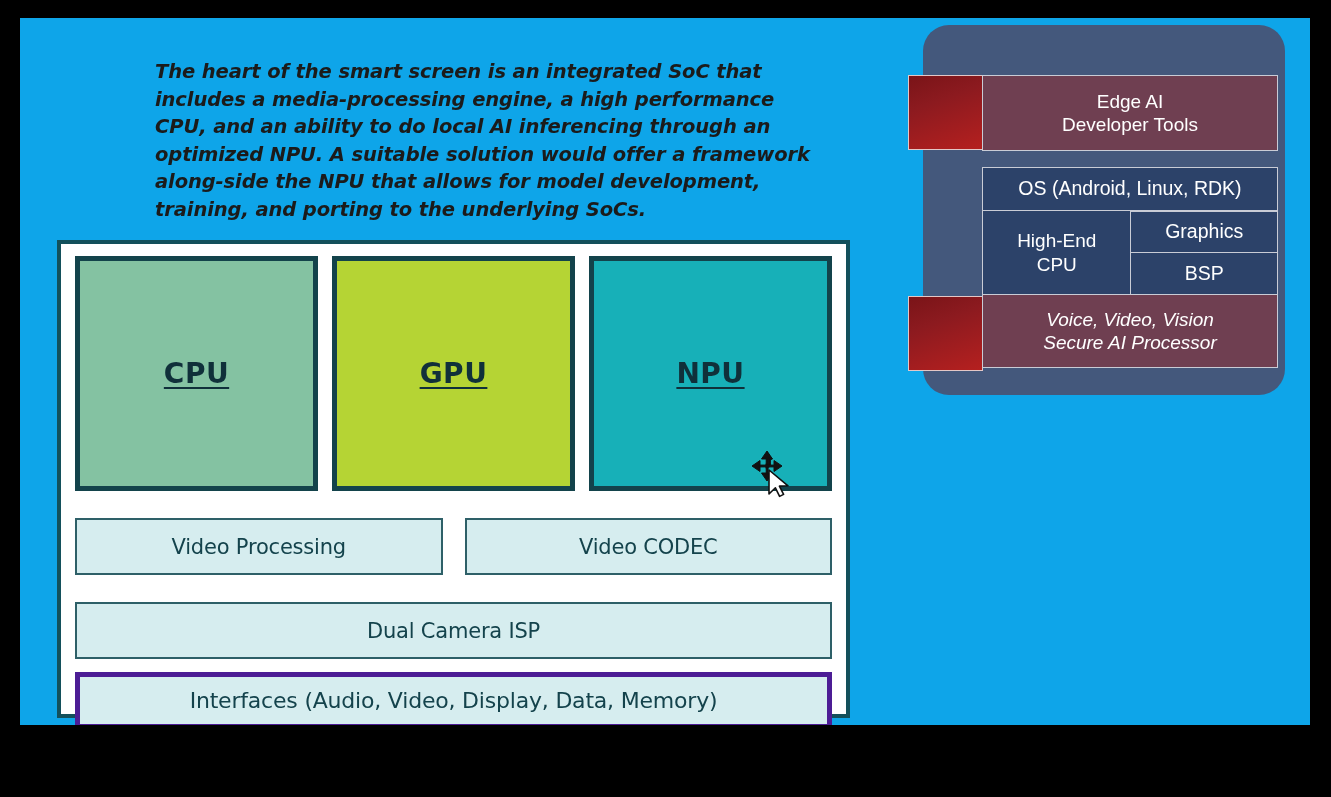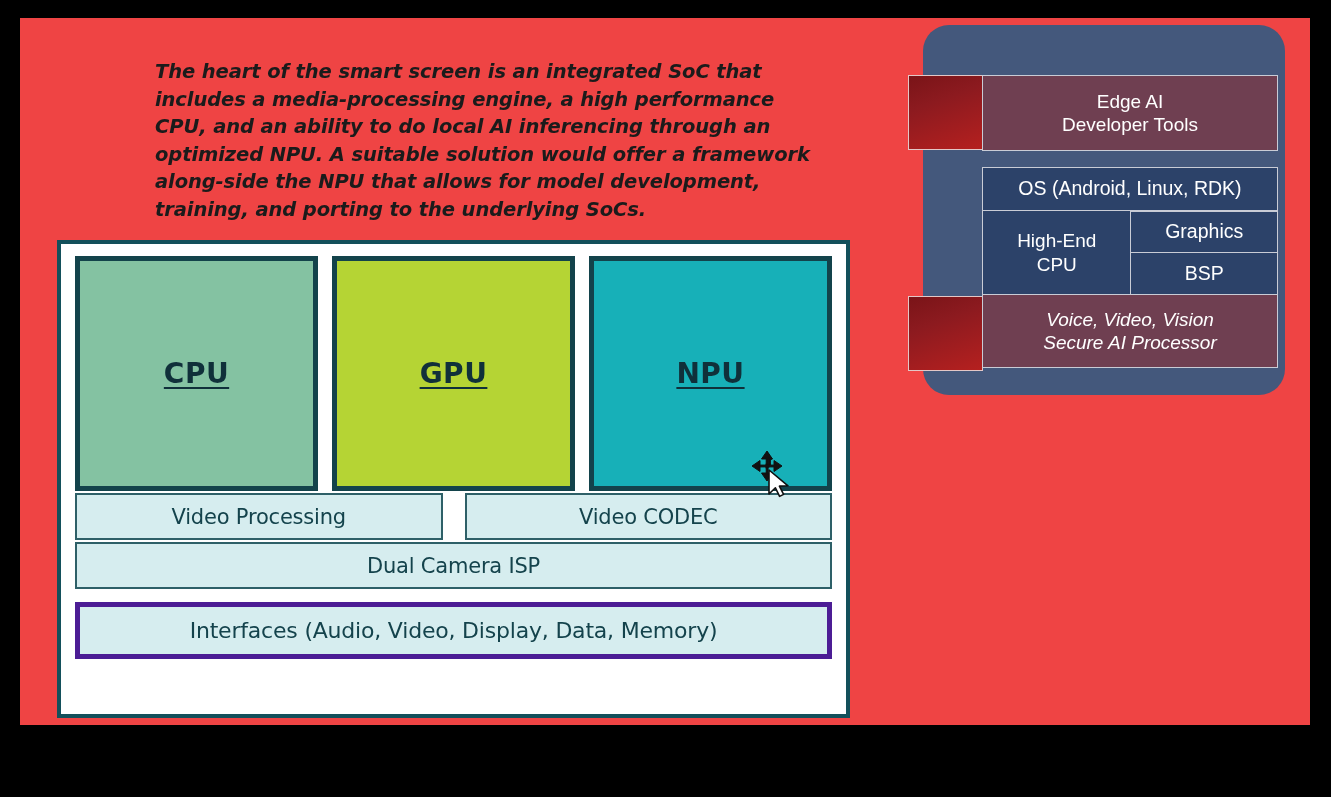--- a/index.html
+++ b/index.html
@@ -20,21 +20,21 @@
     width: 1331px;
     height: 797px;
     background: #000000;
   }
   #page {
     position: absolute;
     left: 20px;
     top: 18px;
     width: 1290px;
     height: 707px;
-    background: #ef4444;
+    background: #0ea5e9;
     overflow: hidden;
   }
 
   
   #intro {
     position: absolute;
     left: 135px;
     top: 40px;
     width: 660px;
     font-family: "DejaVu Sans", sans-serif;
@@ -84,22 +84,22 @@
     font-weight: 700;
     color: #10303a;
     text-decoration: underline;
     text-underline-offset: 4px;
     letter-spacing: 0.5px;
   }
 
   .sub-row {
     display: flex;
     gap: 22px;
-    margin-top: 2px;
-    height: 47px;
+    margin-top: 27px;
+    height: 57px;
   }
   .sub-box {
     flex: 1;
     background: #d6edef;
     border: 2px solid #2e6068;
     box-sizing: border-box;
     display: flex;
     align-items: center;
     justify-content: center;
     font-family: "DejaVu Sans", sans-serif;

